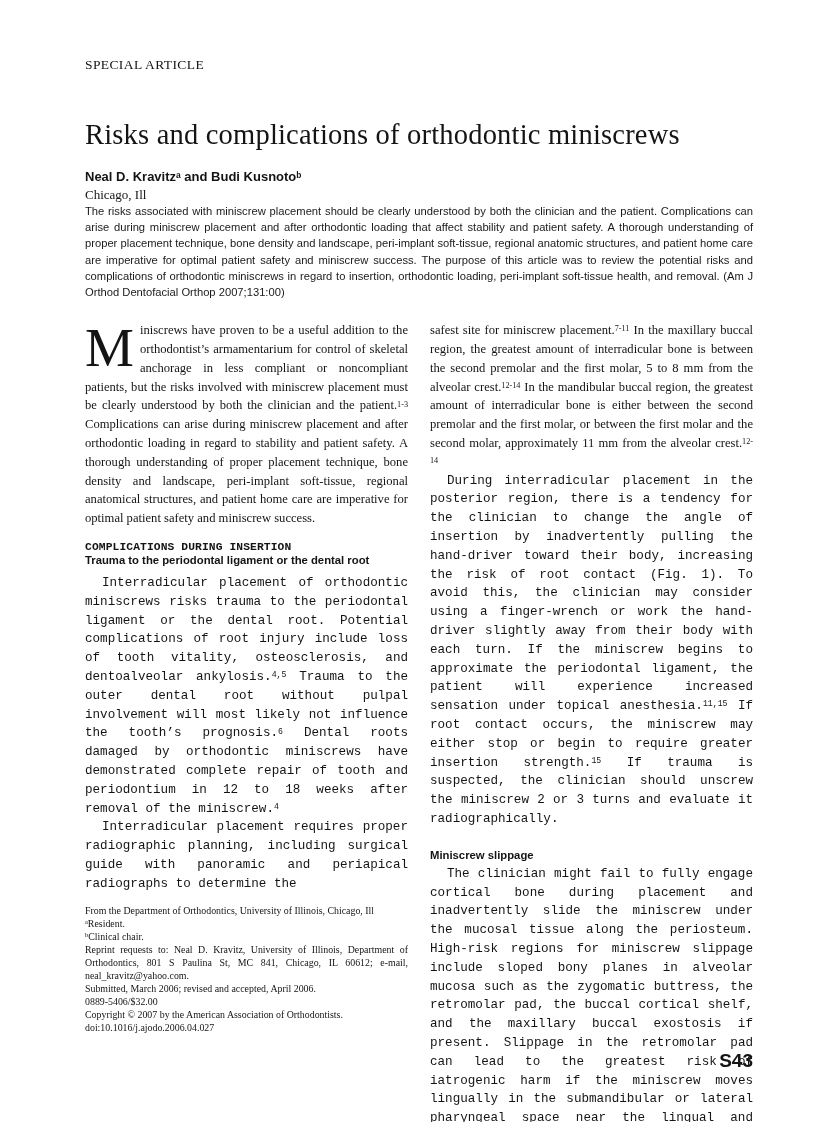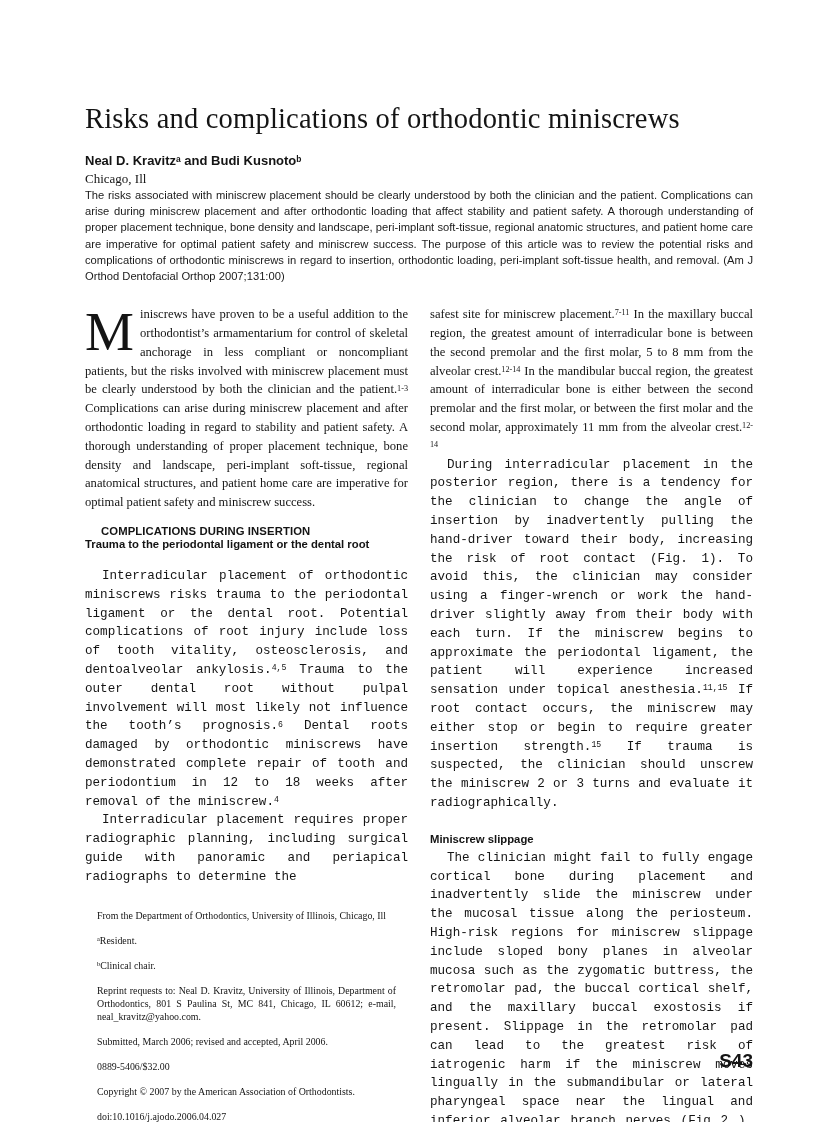--- a/index.html
+++ b/index.html
@@ -17,34 +17,35 @@
   }
   .kicker { font-size:13.5px; letter-spacing:0.4px; }
   .title { margin-top:44px; font-size:28.5px; line-height:36px; font-weight:400; letter-spacing:0.2px;font-family:Liberation Serif, serif; }
   .authors { margin-top:16px; font-family:"Liberation Sans", sans-serif; font-size:13px; font-weight:700; }
   .affiliation { margin-top:3px; font-size:13px; }
   .abstract { font-family:"Liberation Sans", sans-serif; font-size:11.2px; line-height:16.2px; text-align:justify; color:#1a1a1a; }
   .columns { display:flex; gap:22px; margin-top:21px; height:640px; }
   .col { flex:1 1 0; min-width:0; display:flex; flex-direction:column; }
   .body { font-size:12.6px; line-height:18.8px; text-align:justify; }
   .indent { text-indent:17px;font-family:Liberation Mono, monospace; }
-  .sec-heading { margin-top:13px; font-family:Liberation Sans, sans-serif; font-size:11.3px; font-weight:700; letter-spacing:0.1px;margin-left:16px; }
-  .sub-heading { margin-top:1px; margin-bottom:17px; font-family:"Liberation Sans", sans-serif; font-size:11.3px; font-weight:700; }
+  .sec-heading { margin-top:13px; font-family:Liberation Mono, monospace; font-size:11.3px; font-weight:700; letter-spacing:0.1px; }
+  .sub-heading { margin-top:1px; margin-bottom:8px; font-family:"Liberation Sans", sans-serif; font-size:11.3px; font-weight:700; }
   .col-right .sub-heading { margin-top:20px; margin-bottom:4px; }
   .dropcap { float:left; font-size:55px; line-height:45px; margin:4px 6px 0 0; }
   sup { font-size:0.65em; line-height:0; position:relative; top:-0.35em; vertical-align:baseline; }
   .footnotes { margin-top:auto; padding-top:10px; font-size:9.9px; line-height:13.1px; text-align:justify; }
-  .footnotes p { margin:12px; }
+  .footnotes p { margin:0; }
   .page-number { position:absolute; right:85px; bottom:50px; font-family:"Liberation Sans", sans-serif; font-size:19px; font-weight:700; }
 </style>
 </head>
 <body>
 
 <div class="page">
 
+  <div class="kicker">SPECIAL ARTICLE</div>
 
   <h1 class="title">Risks and complications of orthodontic miniscrews</h1>
 
   <div class="authors">Neal D. Kravitz<sup>a</sup> and Budi Kusnoto<sup>b</sup></div>
 
   <div class="affiliation">Chicago, Ill</div>
 
   <p class="abstract">The risks associated with miniscrew placement should be clearly understood by both the clinician and the patient. Complications can arise during miniscrew placement and after orthodontic loading that affect stability and patient safety. A thorough understanding of proper placement technique, bone density and landscape, peri-implant soft-tissue, regional anatomic structures, and patient home care are imperative for optimal patient safety and miniscrew success. The purpose of this article was to review the potential risks and complications of orthodontic miniscrews in regard to insertion, orthodontic loading, peri-implant soft-tissue health, and removal. (Am J Orthod Dentofacial Orthop 2007;131:00)</p>
 
   <div class="columns">

